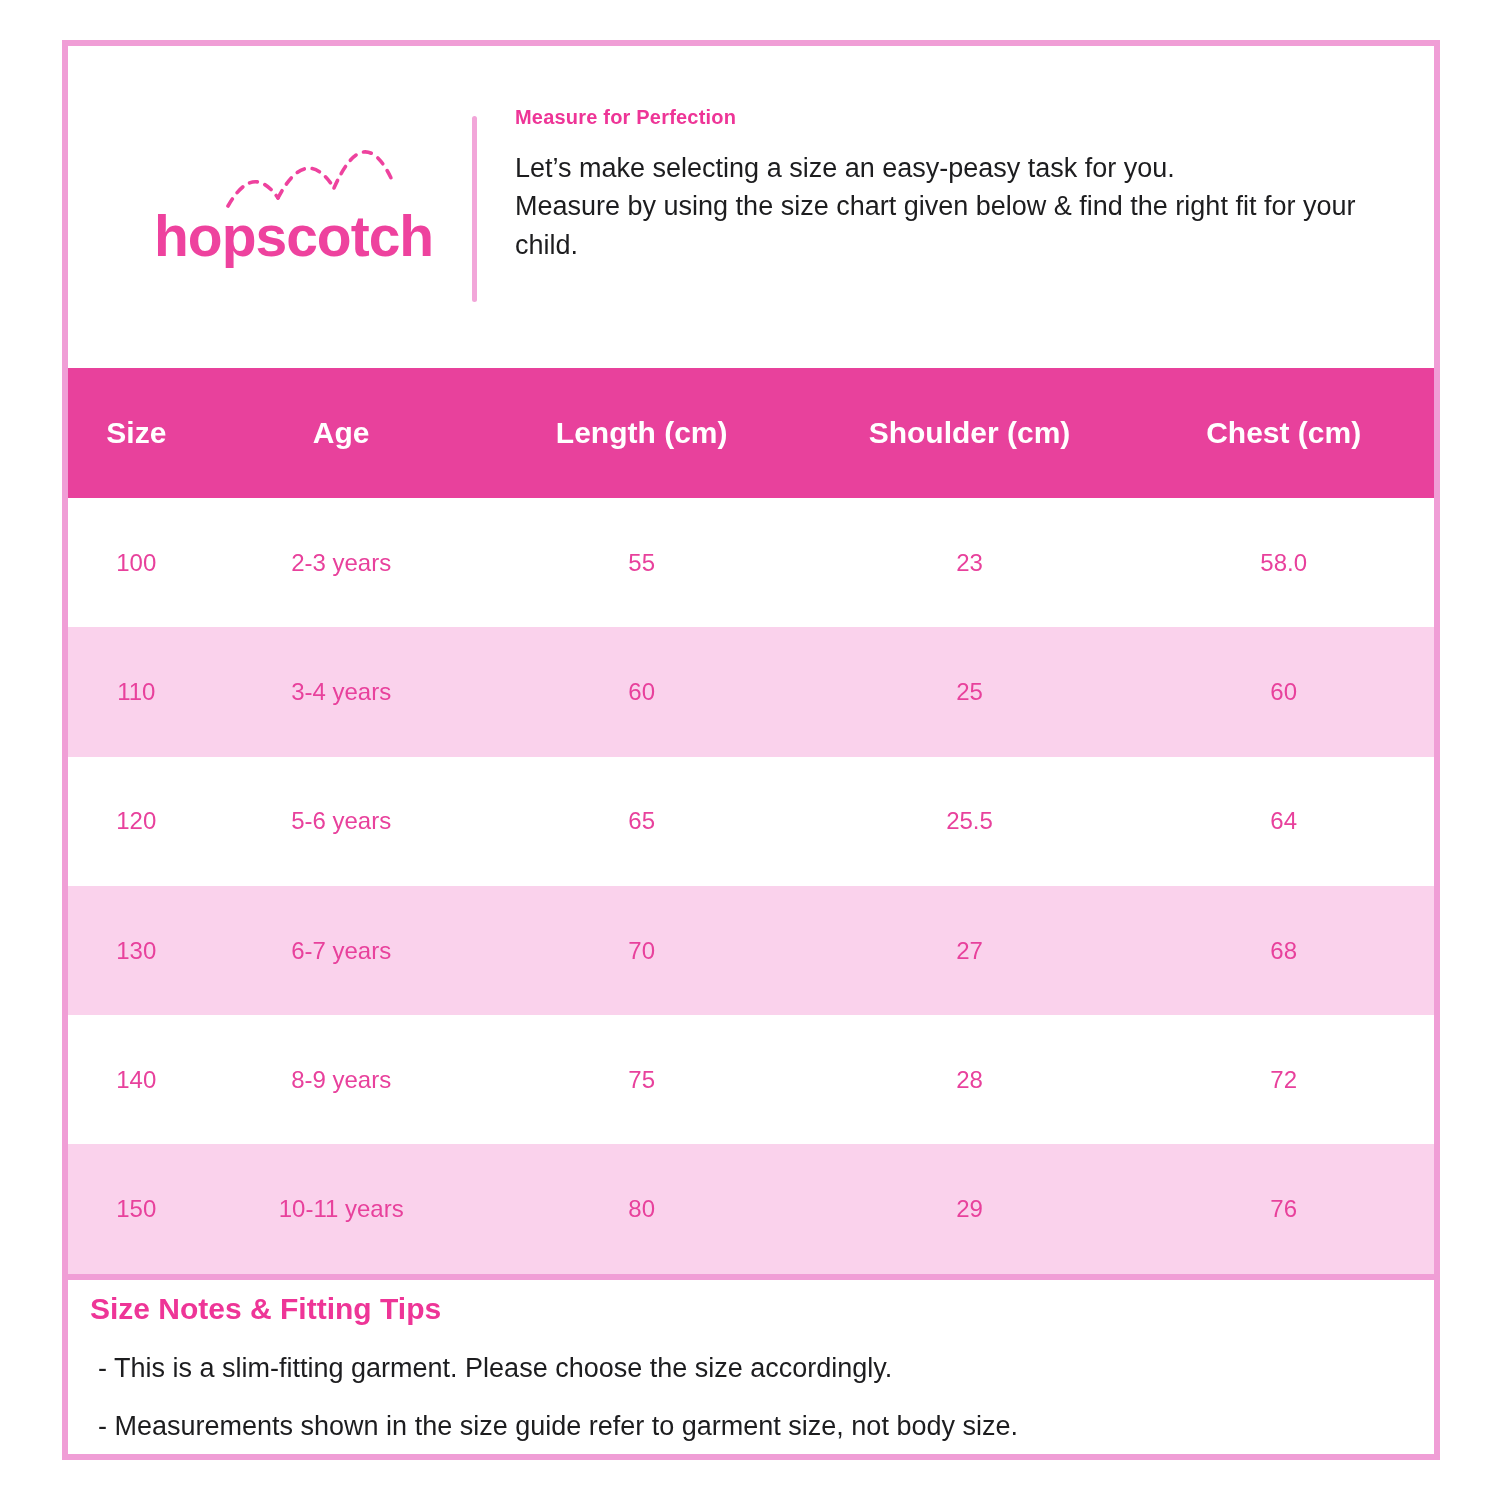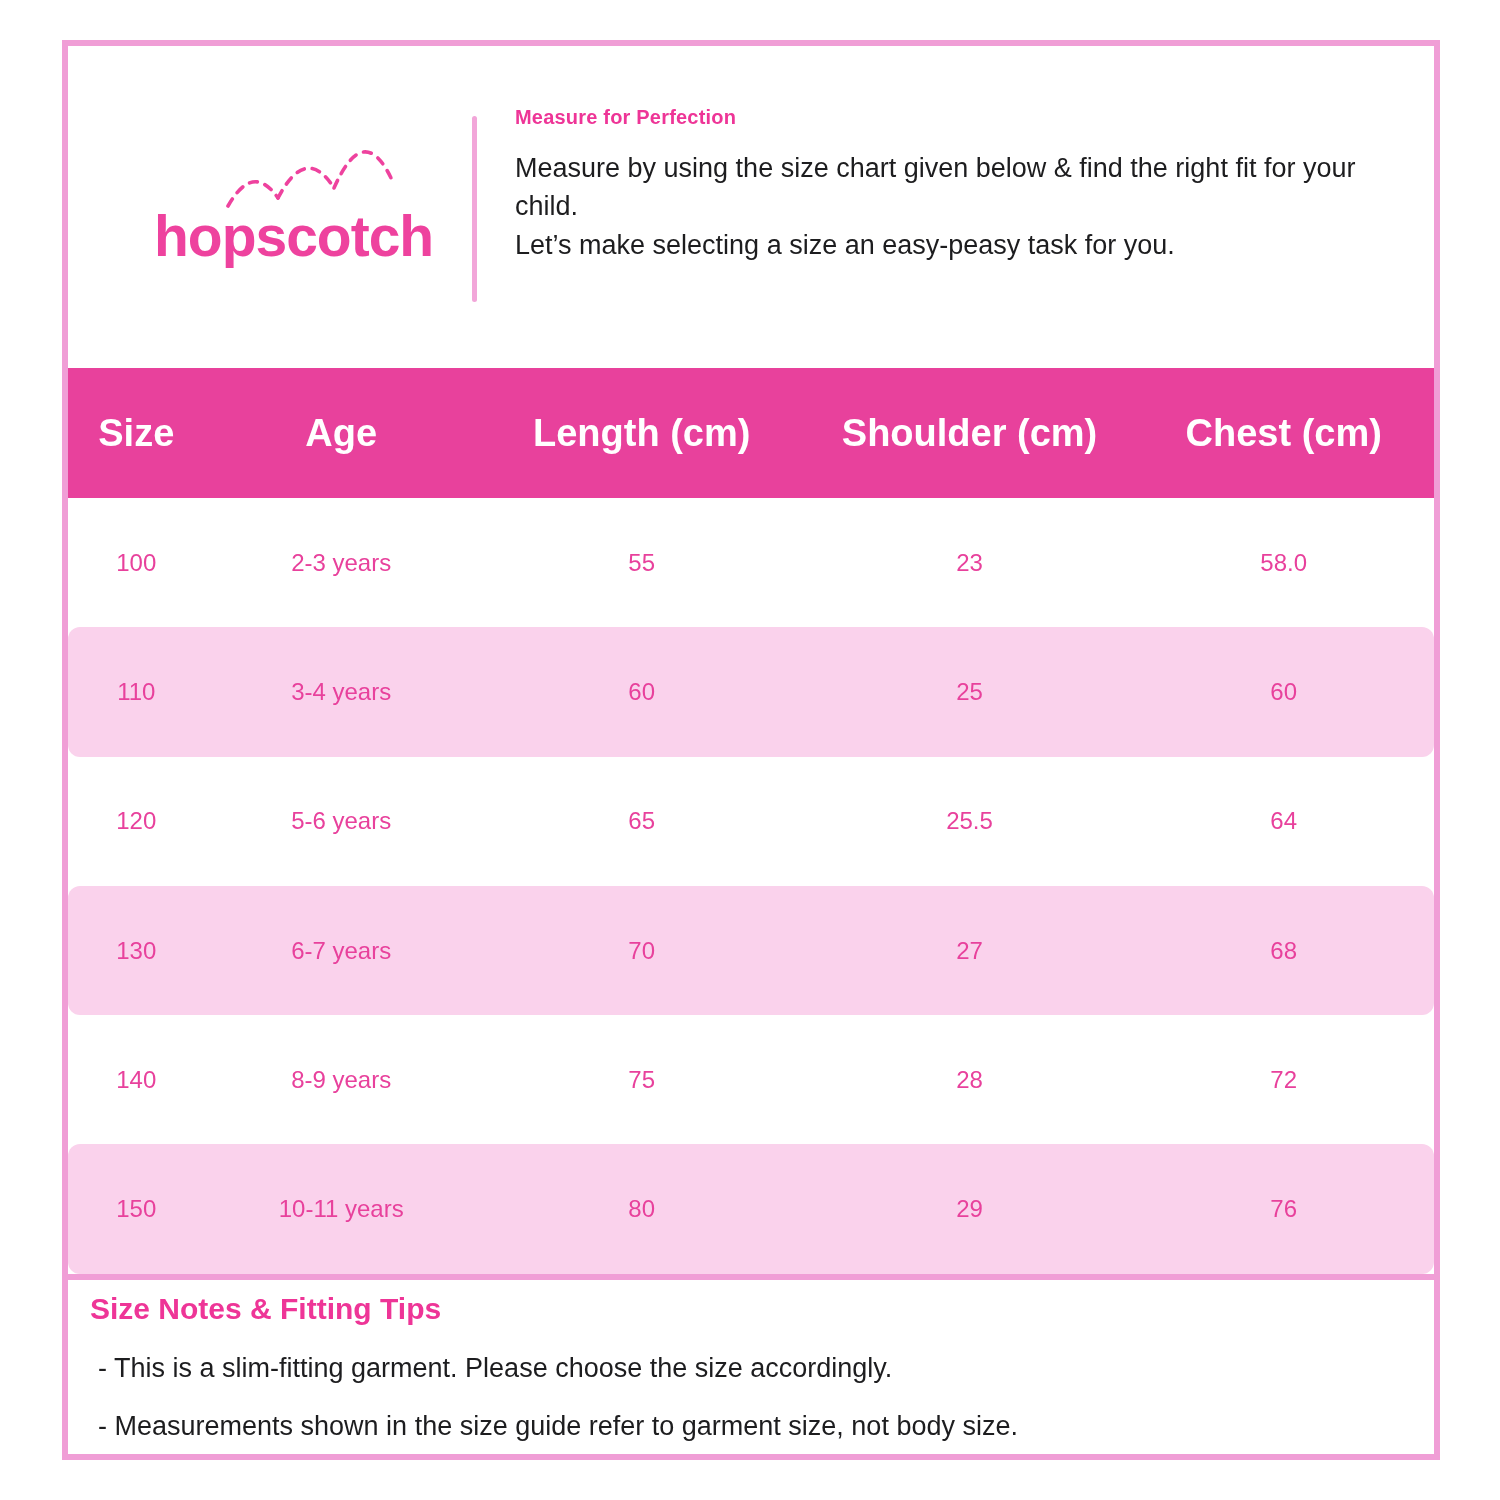--- a/index.html
+++ b/index.html
@@ -19,24 +19,24 @@
   .logo-cell { width:380px; padding:78px 0 4px 82px; flex-shrink:0; }
   .v-divider { width:5px; height:186px; margin-top:70px; margin-left:24px;
                background:#f2a6d9; border-radius:3px; flex-shrink:0; }
   .intro-cell { margin-left:38px; padding-top:60px; width:930px; }
   .intro-title { color:#ee3597; font-size:20px; font-weight:bold; letter-spacing:.2px; }
   .intro-text { margin-top:20px; color:#1d1d1f; font-size:27px; line-height:1.42; width:900px; }
   .fit-type { margin-top:32px; color:#151517; font-size:31px; font-weight:600; }
 
   
   .thead { height:130px; background:#e8419c; display:flex; align-items:center;
-           color:#ffffff; font-size:38px; font-weight:600; flex-shrink:0; }
+           color:#ffffff; font-size:30px; font-weight:600; flex-shrink:0; }
   .trow  { height:129.3px; display:flex; align-items:center;
            color:#e8419c; font-size:24px; flex-shrink:0; }
-  .trow.alt { background:#fad2ec;border-radius:12px; }
+  .trow.alt { background:#fad2ec; }
   .cell { display:flex; align-items:center; justify-content:center; text-align:center; }
   .c0 { width:10%; } .c1 { width:20%; } .c2 { width:24%; } .c3 { width:24%; } .c4 { width:22%; }
 
   
   .notes { flex:1; border-top:6px solid #f09ed6; padding:12px 30px 0 22px; background:#fff; }
   .notes-title { color:#ee3597; font-size:30px; font-weight:bold; }
   .note-item { margin-top:27px; padding-left:8px; color:#1d1d1f; font-size:27px; }
 
   .logo-svg text { font-family:"Liberation Sans", sans-serif; }
 </style>
@@ -53,22 +53,22 @@
           <path d="M128 74 Q 156 20 184 64"></path>
           <path d="M184 64 Q 214 -4 242 56"></path>
         </g>
         <text x="4" y="132" font-size="57" font-weight="600" letter-spacing="-1" fill="#ee429e">hopscotch</text>
       </svg>
     </div>
     <div class="v-divider"></div>
     <div class="intro-cell">
       <div class="intro-title">Measure for Perfection</div>
       <div class="intro-text">
+        <div>Let’s make selecting a size an easy-peasy task for you.</div>
         <div>Measure by using the size chart given below &amp; find the right fit for your child.</div>
-        <div>Let’s make selecting a size an easy-peasy task for you.</div>
       </div>
     </div>
   </div>
 
   <div class="thead">
     <div class="cell c0">Size</div>
     <div class="cell c1">Age</div>
     <div class="cell c2">Length (cm)</div>
     <div class="cell c3">Shoulder (cm)</div>
     <div class="cell c4">Chest (cm)</div>

